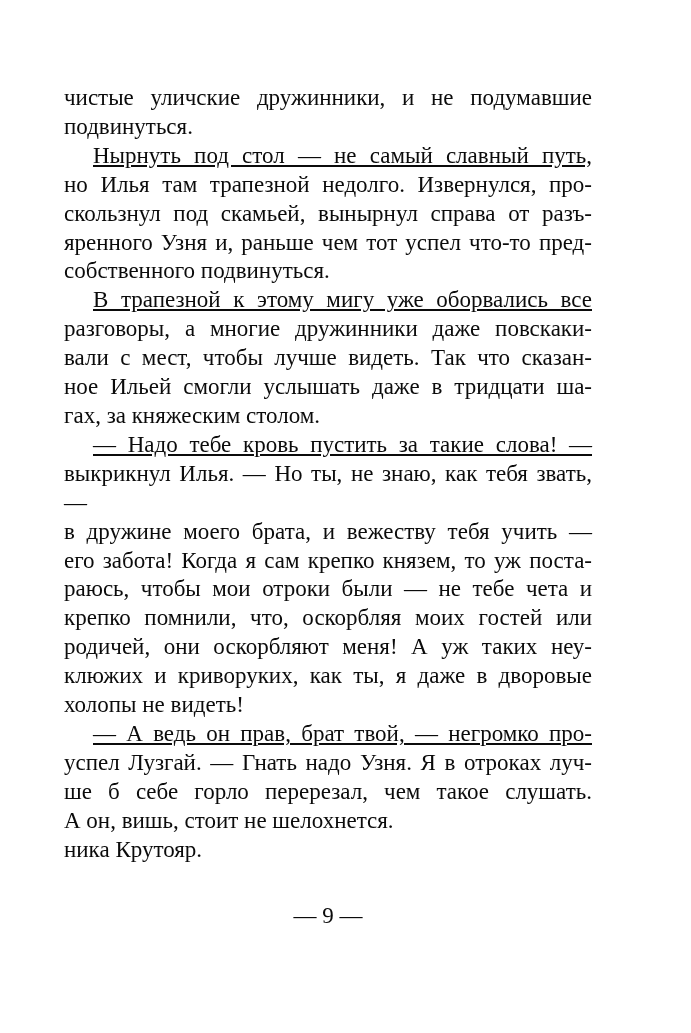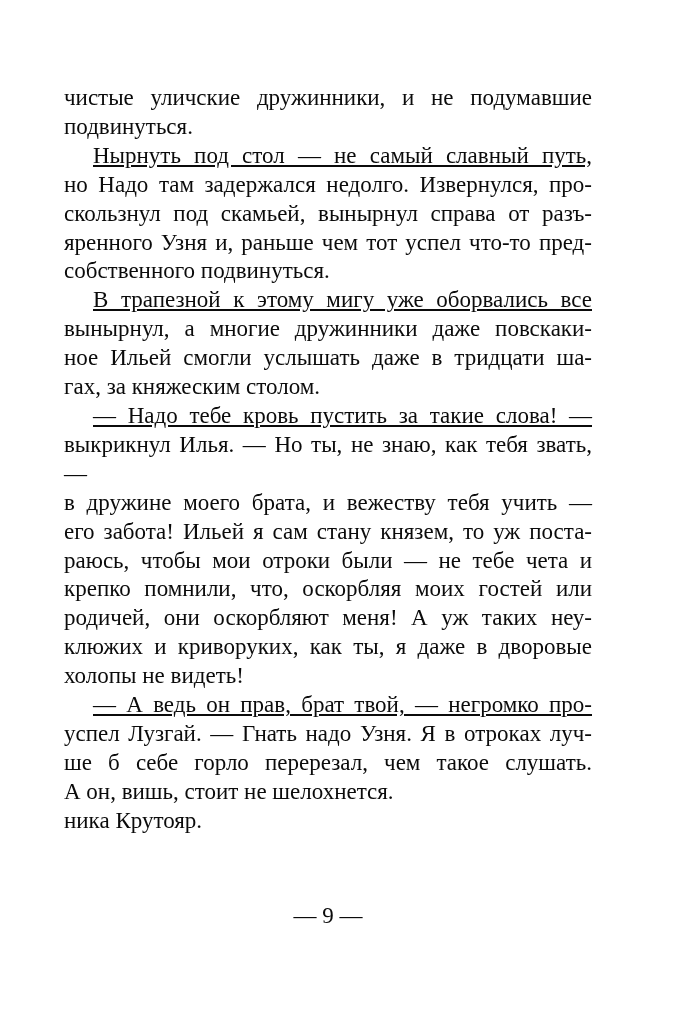--- a/index.html
+++ b/index.html
@@ -48,32 +48,33 @@
   }
 </style>
 </head>
 <body>
 
 <div class="page">
   <div class="textblock">
       <div class="line">чистые уличские дружинники, и не подумавшие</div>
       <div class="line end">подвинуться.</div>
       <div class="line indent">Нырнуть под стол — не самый славный путь,</div>
-      <div class="line">но Надо там задержался недолго. Извернулся, про-</div>
+      <div class="line">но Илья там трапезной недолго. Извернулся, про-</div>
       <div class="line">скользнул под скамьей, вынырнул справа от разъ-</div>
       <div class="line">яренного Узня и, раньше чем тот успел что-то пред-</div>
       <div class="line end">собственного подвинуться.</div>
       <div class="line indent">В трапезной к этому мигу уже оборвались все</div>
-      <div class="line">вынырнул, а многие дружинники даже повскаки-</div>
+      <div class="line">разговоры, а многие дружинники даже повскаки-</div>
+      <div class="line">вали с мест, чтобы лучше видеть. Так что сказан-</div>
       <div class="line">ное Ильей смогли услышать даже в тридцати ша-</div>
       <div class="line end">гах, за княжеским столом.</div>
       <div class="line indent">— Надо тебе кровь пустить за такие слова! —</div>
       <div class="line">выкрикнул Илья. — Но ты, не знаю, как тебя звать, —</div>
       <div class="line">в дружине моего брата, и вежеству тебя учить —</div>
-      <div class="line">его забота! Ильей я сам стану князем, то уж поста-</div>
+      <div class="line">его забота! Когда я сам крепко князем, то уж поста-</div>
       <div class="line">раюсь, чтобы мои отроки были — не тебе чета и</div>
       <div class="line">крепко помнили, что, оскорбляя моих гостей или</div>
       <div class="line">родичей, они оскорбляют меня! А уж таких неу-</div>
       <div class="line">клюжих и криворуких, как ты, я даже в дворовые</div>
       <div class="line end">холопы не видеть!</div>
       <div class="line indent">— А ведь он прав, брат твой, — негромко про-</div>
       <div class="line">успел Лузгай. — Гнать надо Узня. Я в отроках луч-</div>
       <div class="line">ше б себе горло перерезал, чем такое слушать.</div>
       <div class="line end">А он, вишь, стоит не шелохнется.</div>
       <div class="line end">ника Крутояр.</div>

